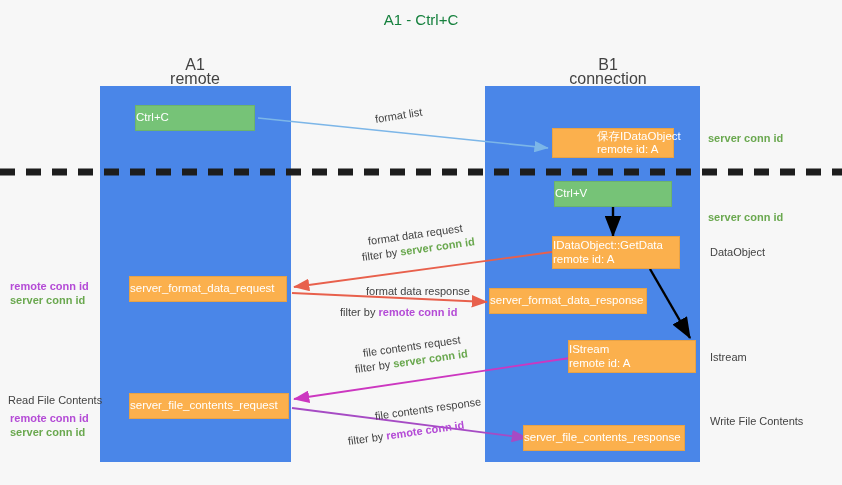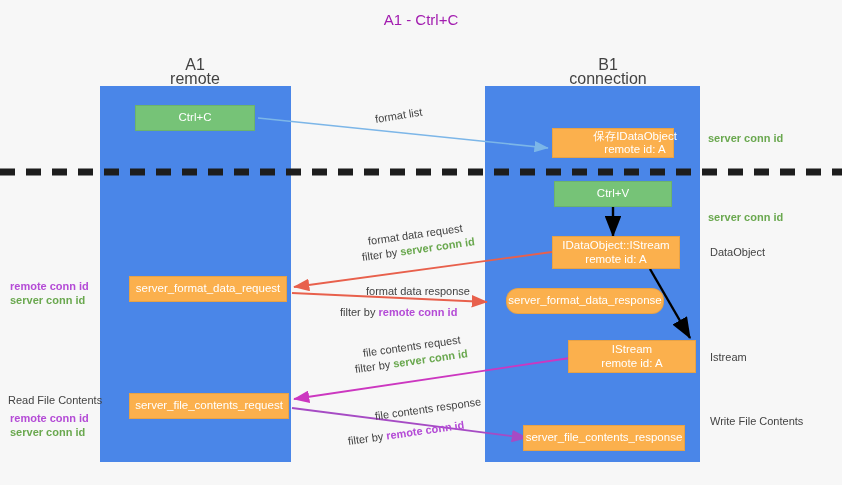--- a/index.html
+++ b/index.html
@@ -20,21 +20,21 @@
     width: 842px;
     height: 485px;
   }
   .abs { position: absolute; }
 
   
   .title {
     left: 0; top: 10px;
     width: 842px;
     text-align: center;
-    color: #a21caf;
+    color: #15803d;
     font-size: 15px;
     line-height: 19px;
   }
 
   
   .lane-head {
     text-align: center;
     color: #434343;
     font-size: 16px;
     line-height: 14px;
@@ -45,21 +45,21 @@
   
   .lane {
     background: #4a86e8;
   }
 
   
   .box {
     box-sizing: border-box;
     display: flex;
     flex-direction: column;
-    align-items: center;
+    align-items: flex-start;
     justify-content: center;
     color: #ffffff;
     font-size: 11.5px;
     line-height: 13.5px;
     text-align: center;
     border: 1px solid rgba(0,0,0,0.08);
   }
   .box.green { background: #76c377; }
   .box.orange { background: #fbb04d; }
   .box .ln { display:block; white-space: nowrap; }
@@ -159,29 +159,29 @@
   <div class="abs box orange" style="left:552px; top:128px; width:122px; height:30px;padding-left:44px;">
     <span class="ln">保存IDataObject</span>
     <span class="ln">remote id: A</span>
   </div>
 
   <div class="abs box green" style="left:554px; top:181px; width:118px; height:26px;">
     <span class="ln">Ctrl+V</span>
   </div>
 
   <div class="abs box orange" style="left:552px; top:236px; width:128px; height:33px;">
-    <span class="ln">IDataObject::IStream</span>
+    <span class="ln">IDataObject::GetData</span>
     <span class="ln">remote id: A</span>
   </div>
 
   <div class="abs box orange" style="left:129px; top:276px; width:158px; height:26px;">
     <span class="ln">server_format_data_request</span>
   </div>
 
-  <div class="abs box orange" style="left:506px; top:288px; width:158px; height:26px;border-radius:12px;">
+  <div class="abs box orange" style="left:489px; top:288px; width:158px; height:26px;">
     <span class="ln">server_format_data_response</span>
   </div>
 
   <div class="abs box orange" style="left:568px; top:340px; width:128px; height:33px;">
     <span class="ln">IStream</span>
     <span class="ln">remote id: A</span>
   </div>
 
   <div class="abs box orange" style="left:129px; top:393px; width:160px; height:26px;">
     <span class="ln">server_file_contents_request</span>

